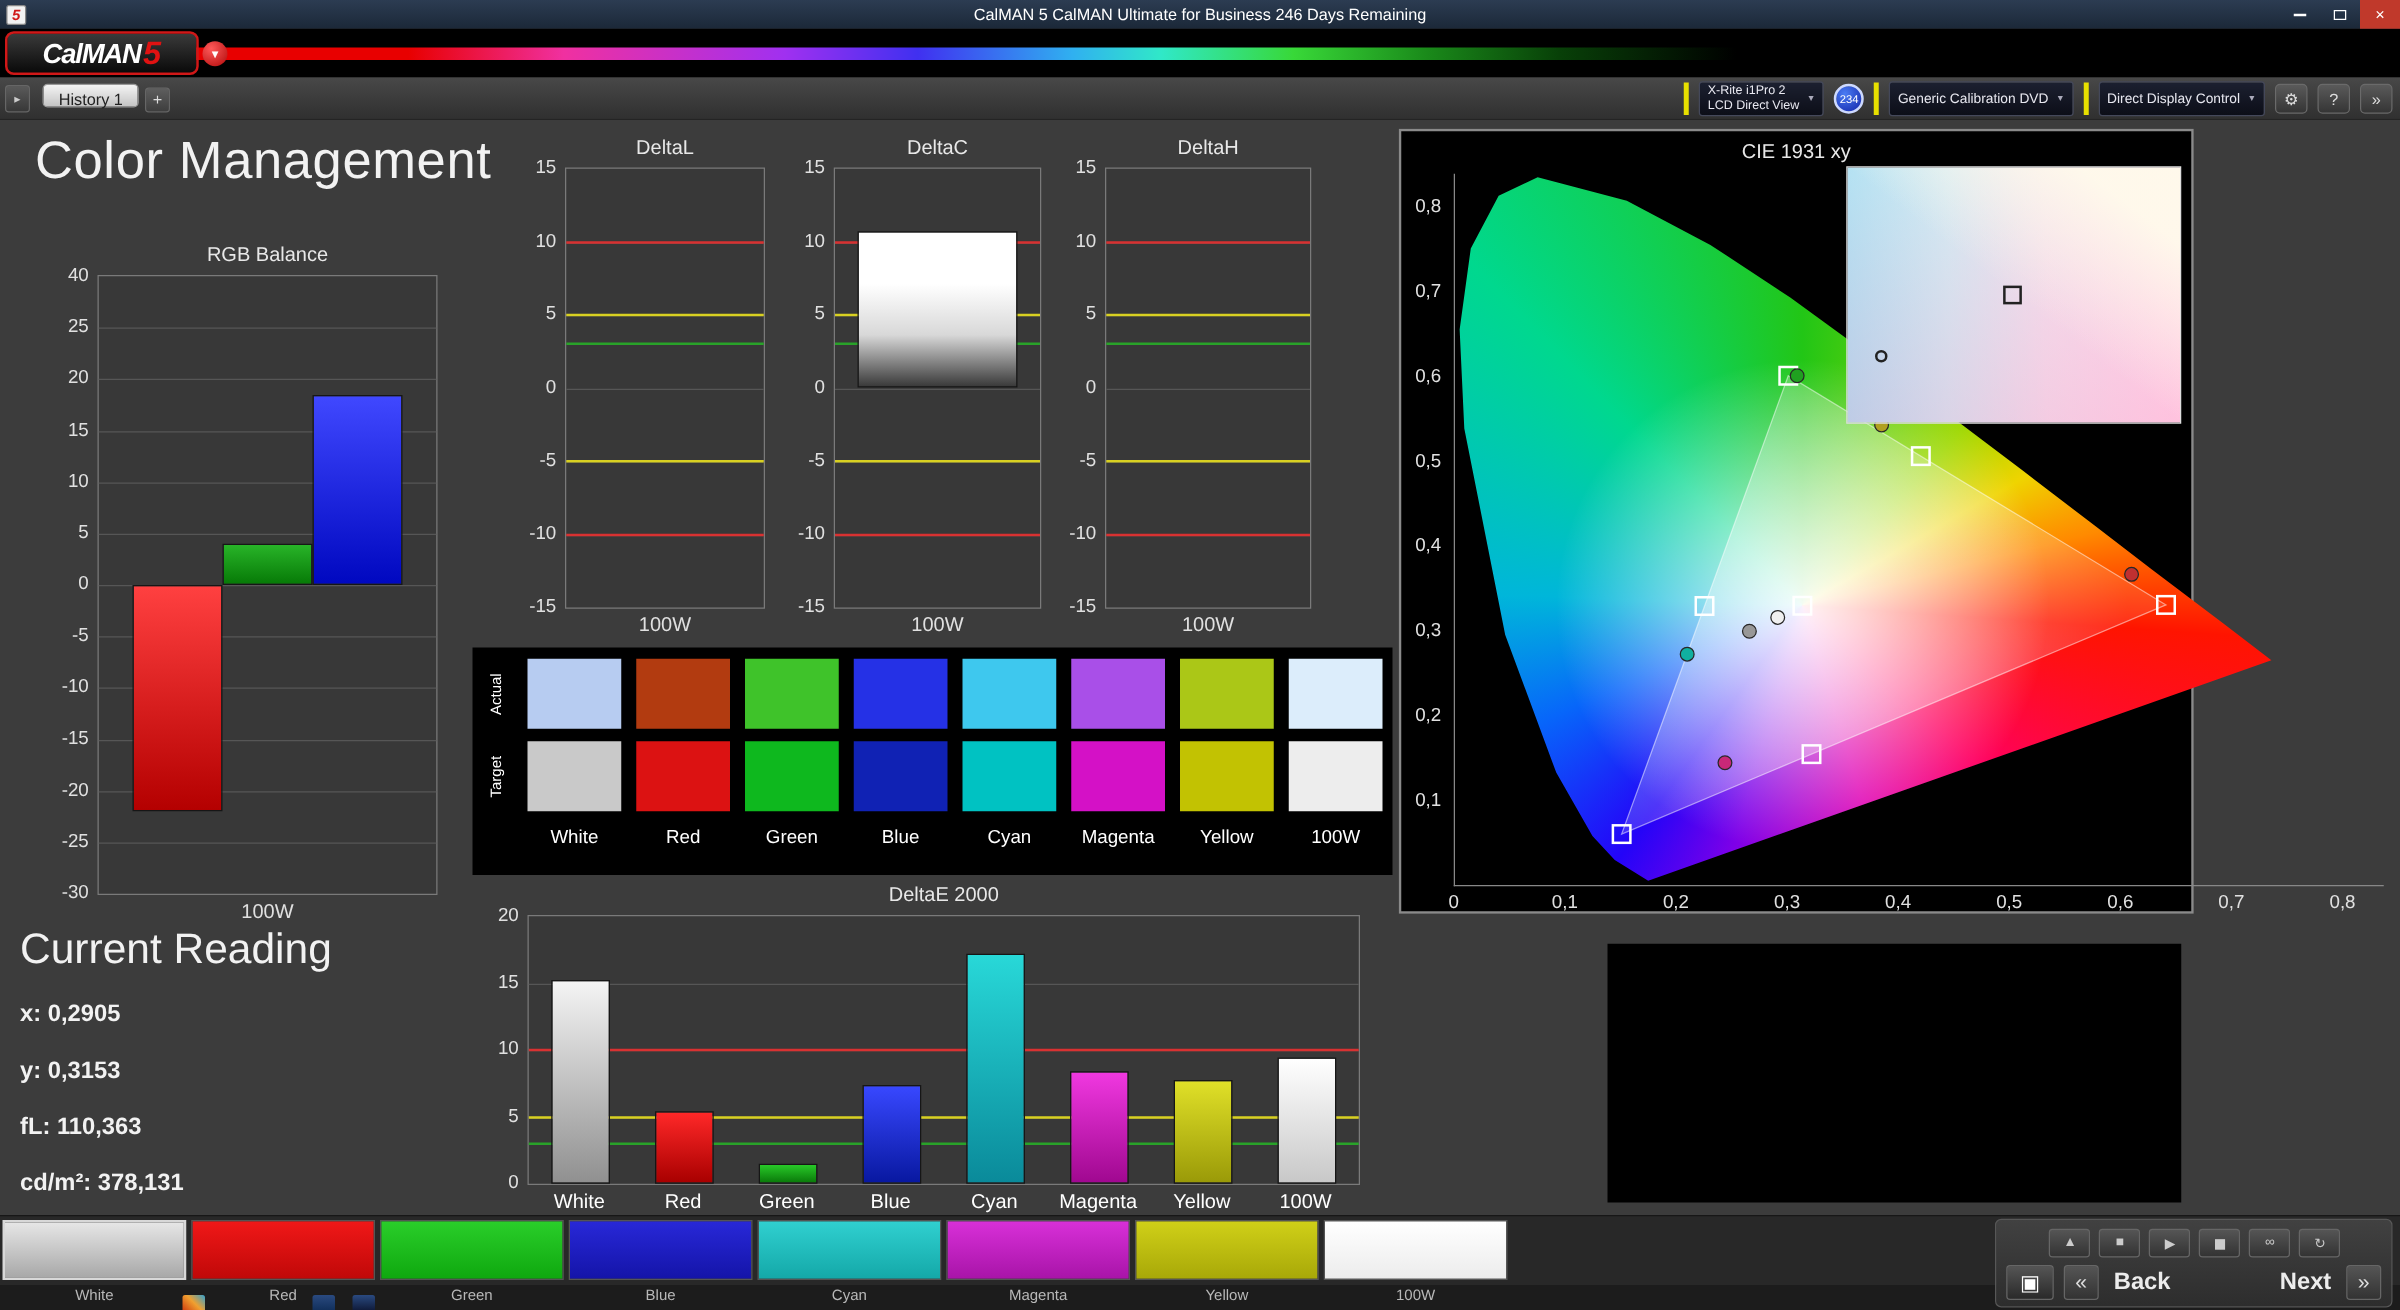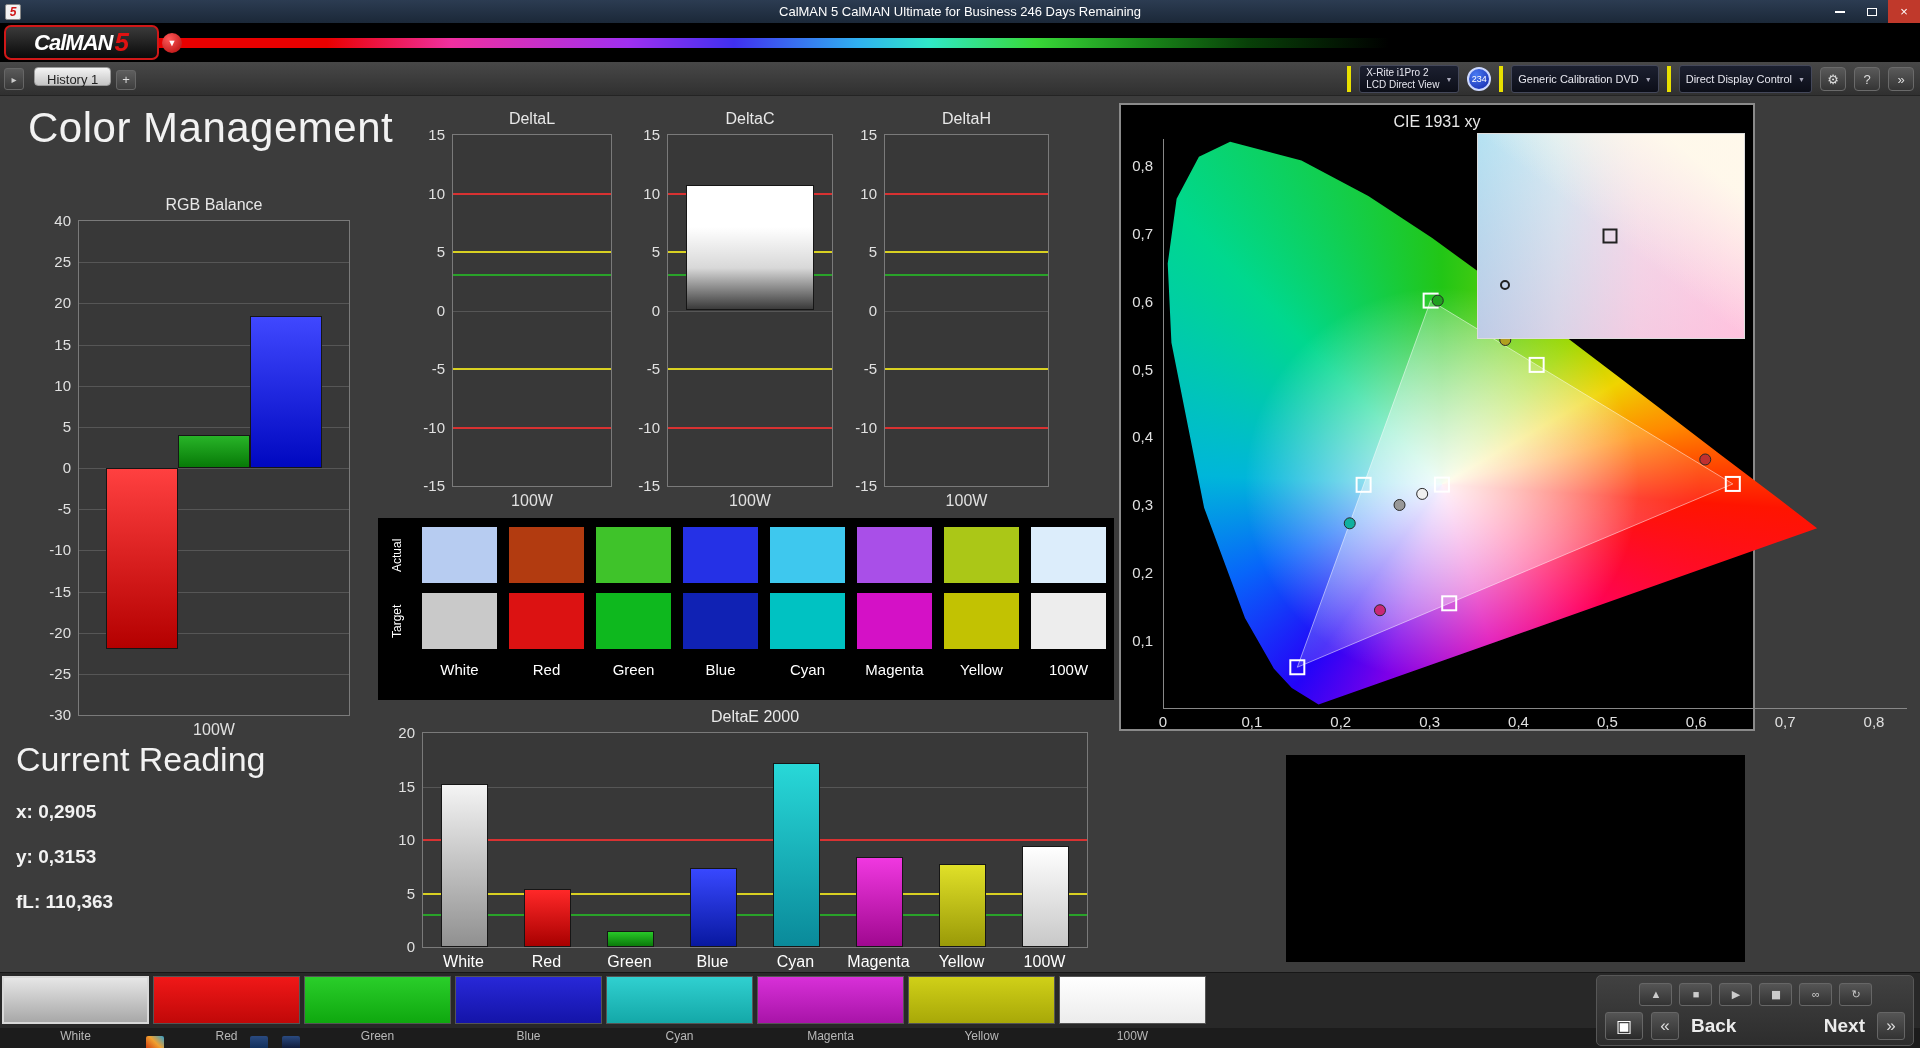--- a/index.html
+++ b/index.html
@@ -440,20 +440,21 @@
           <div class="swatch-col-label">100W</div>
         </div>
       </div>
   </div>
 
   <div class="current-reading">
     <div class="cr-heading">Current Reading</div>
     <div class="cr-line">x: 0,2905</div>
     <div class="cr-line">y: 0,3153</div>
     <div class="cr-line">fL: 110,363</div>
+    <div class="cr-line">cd/m²: 378,131</div>
   </div>
 
   <div class="cie-panel">
     <div class="cie-title">CIE 1931 xy</div>
     <div class="cie-yticks">
         <div class="cie-ytick" style="top: 501.1px;">0,1</div>
         <div class="cie-ytick" style="top: 433.2px;">0,2</div>
         <div class="cie-ytick" style="top: 365.301px;">0,3</div>
         <div class="cie-ytick" style="top: 297.401px;">0,4</div>
         <div class="cie-ytick" style="top: 229.501px;">0,5</div>

